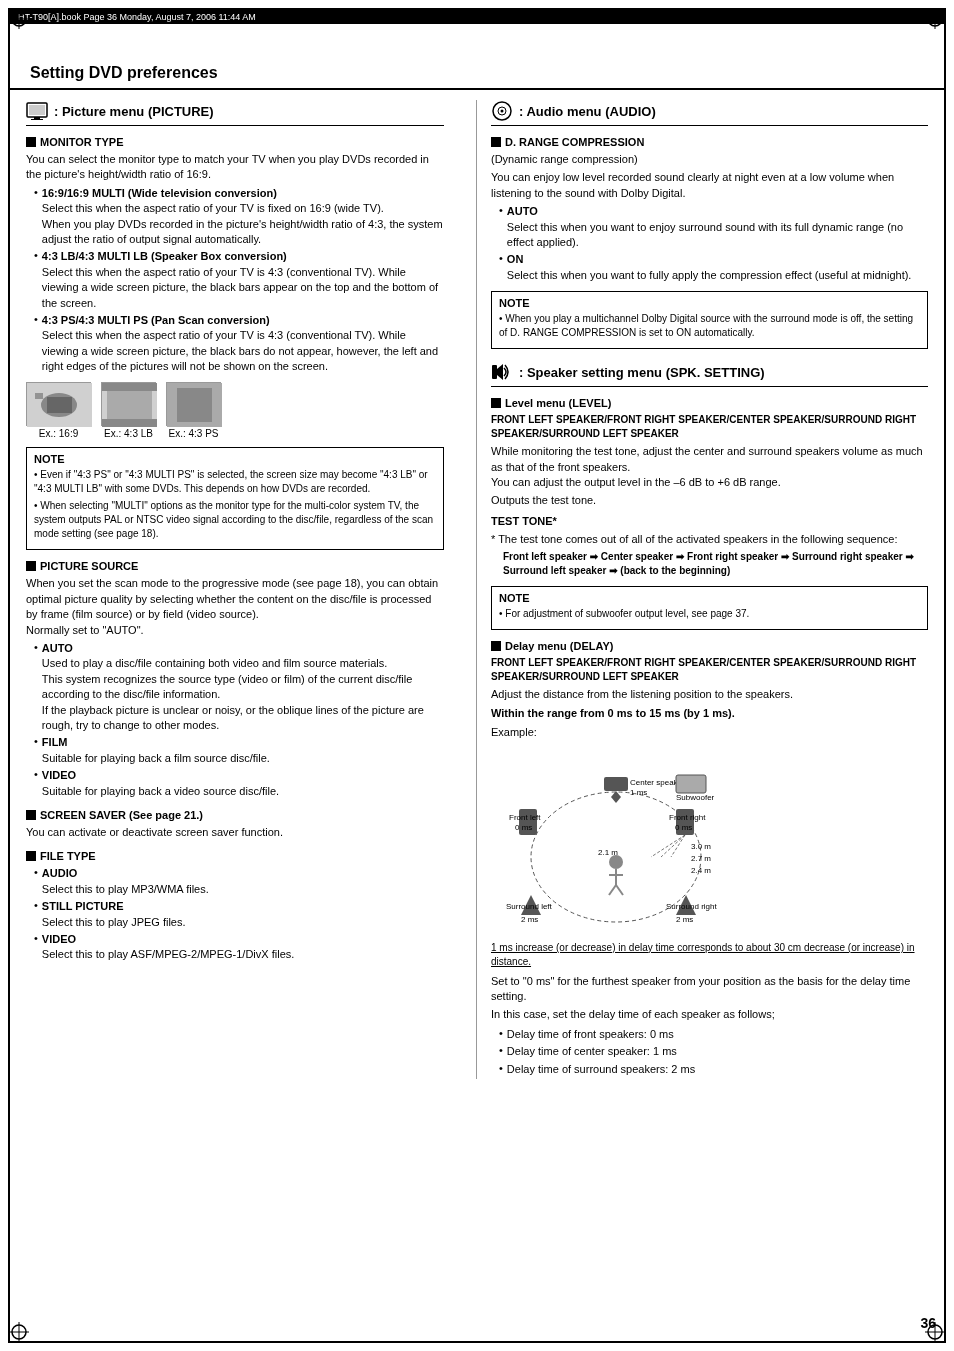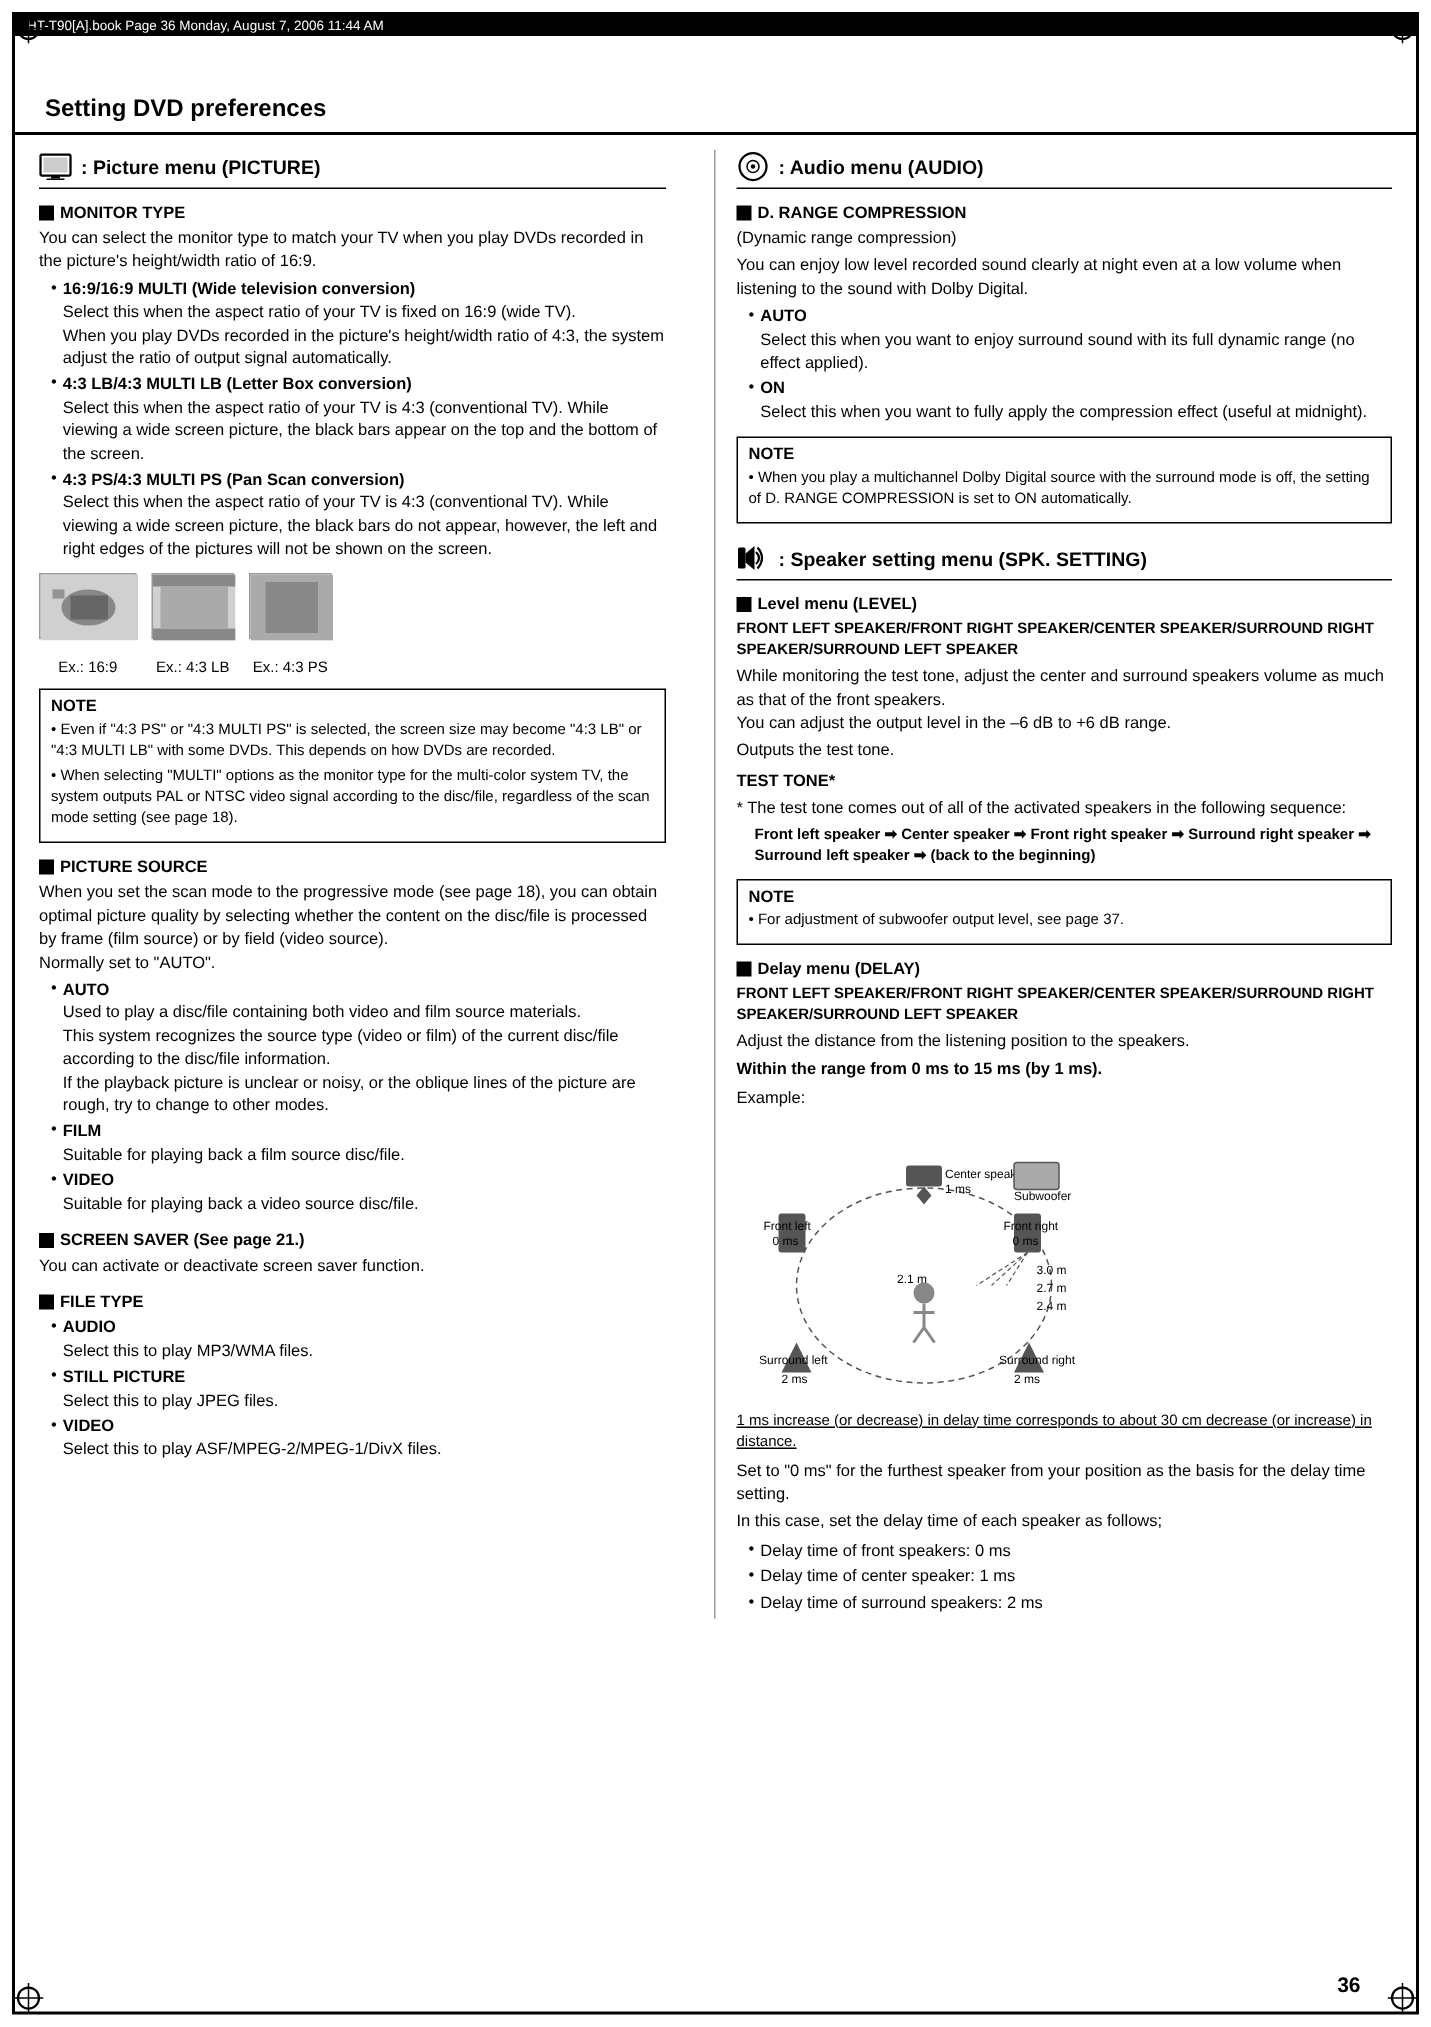--- a/index.html
+++ b/index.html
@@ -144,39 +144,39 @@
     .images-row {
       display: flex;
       gap: 10px;
       margin: 8px 0;
       align-items: flex-end;
     }
     .img-item {
       display: flex;
       flex-direction: column;
       align-items: center;
-      gap: 14px;
+      gap: 2px;
       text-align: center;
     }
     .img-item .img-label { font-size: 10px; }
     .img-placeholder {
       background: #e8e8e8;
       border: 1px solid #999;
     }
 
     
     .spk-section {
       margin-top: 12px;
     }
 
     
     .page-footer {
       position: absolute;
       bottom: 10px;
-      right: 37px;
+      right: 8px;
       font-size: 14px;
       font-weight: bold;
     }
 
     .bold { font-weight: bold; }
 
     .small-text { font-size: 10px; text-decoration: underline; }
 
     .delay-bullets { margin-top: 4px; }
   </style>
@@ -243,21 +243,21 @@
         <span>MONITOR TYPE</span>
       </div>
       <p>You can select the monitor type to match your TV when you play DVDs recorded in the picture's height/width ratio of 16:9.</p>
 
       <div class="bullet-item">
         <span class="bullet">•</span>
         <span class="bullet-text"><span class="bold">16:9/16:9 MULTI (Wide television conversion)</span><br><span>Select this when the aspect ratio of your TV is fixed on 16:9 (wide TV).<br>When you play DVDs recorded in the picture's height/width ratio of 4:3, the system adjust the ratio of output signal automatically.</span></span>
       </div>
       <div class="bullet-item">
         <span class="bullet">•</span>
-        <span class="bullet-text"><span class="bold">4:3 LB/4:3 MULTI LB (Letter Box conversion)</span><br><span>Select this when the aspect ratio of your TV is 4:3 (conventional TV). While viewing a wide screen picture, the black bars appear on the top and the bottom of the screen.</span></span>
+        <span class="bullet-text"><span class="bold">4:3 LB/4:3 MULTI LB (Speaker Box conversion)</span><br><span>Select this when the aspect ratio of your TV is 4:3 (conventional TV). While viewing a wide screen picture, the black bars appear on the top and the bottom of the screen.</span></span>
       </div>
       <div class="bullet-item">
         <span class="bullet">•</span>
         <span class="bullet-text"><span class="bold">4:3 PS/4:3 MULTI PS (Pan Scan conversion)</span><br><span>Select this when the aspect ratio of your TV is 4:3 (conventional TV). While viewing a wide screen picture, the black bars do not appear, however, the left and right edges of the pictures will not be shown on the screen.</span></span>
       </div>
 
       <div class="images-row">
         <div class="img-item">
           <div class="img-placeholder" style="width:65px;height:44px;position:relative;">
             <svg width="65" height="44" viewBox="0 0 65 44">

